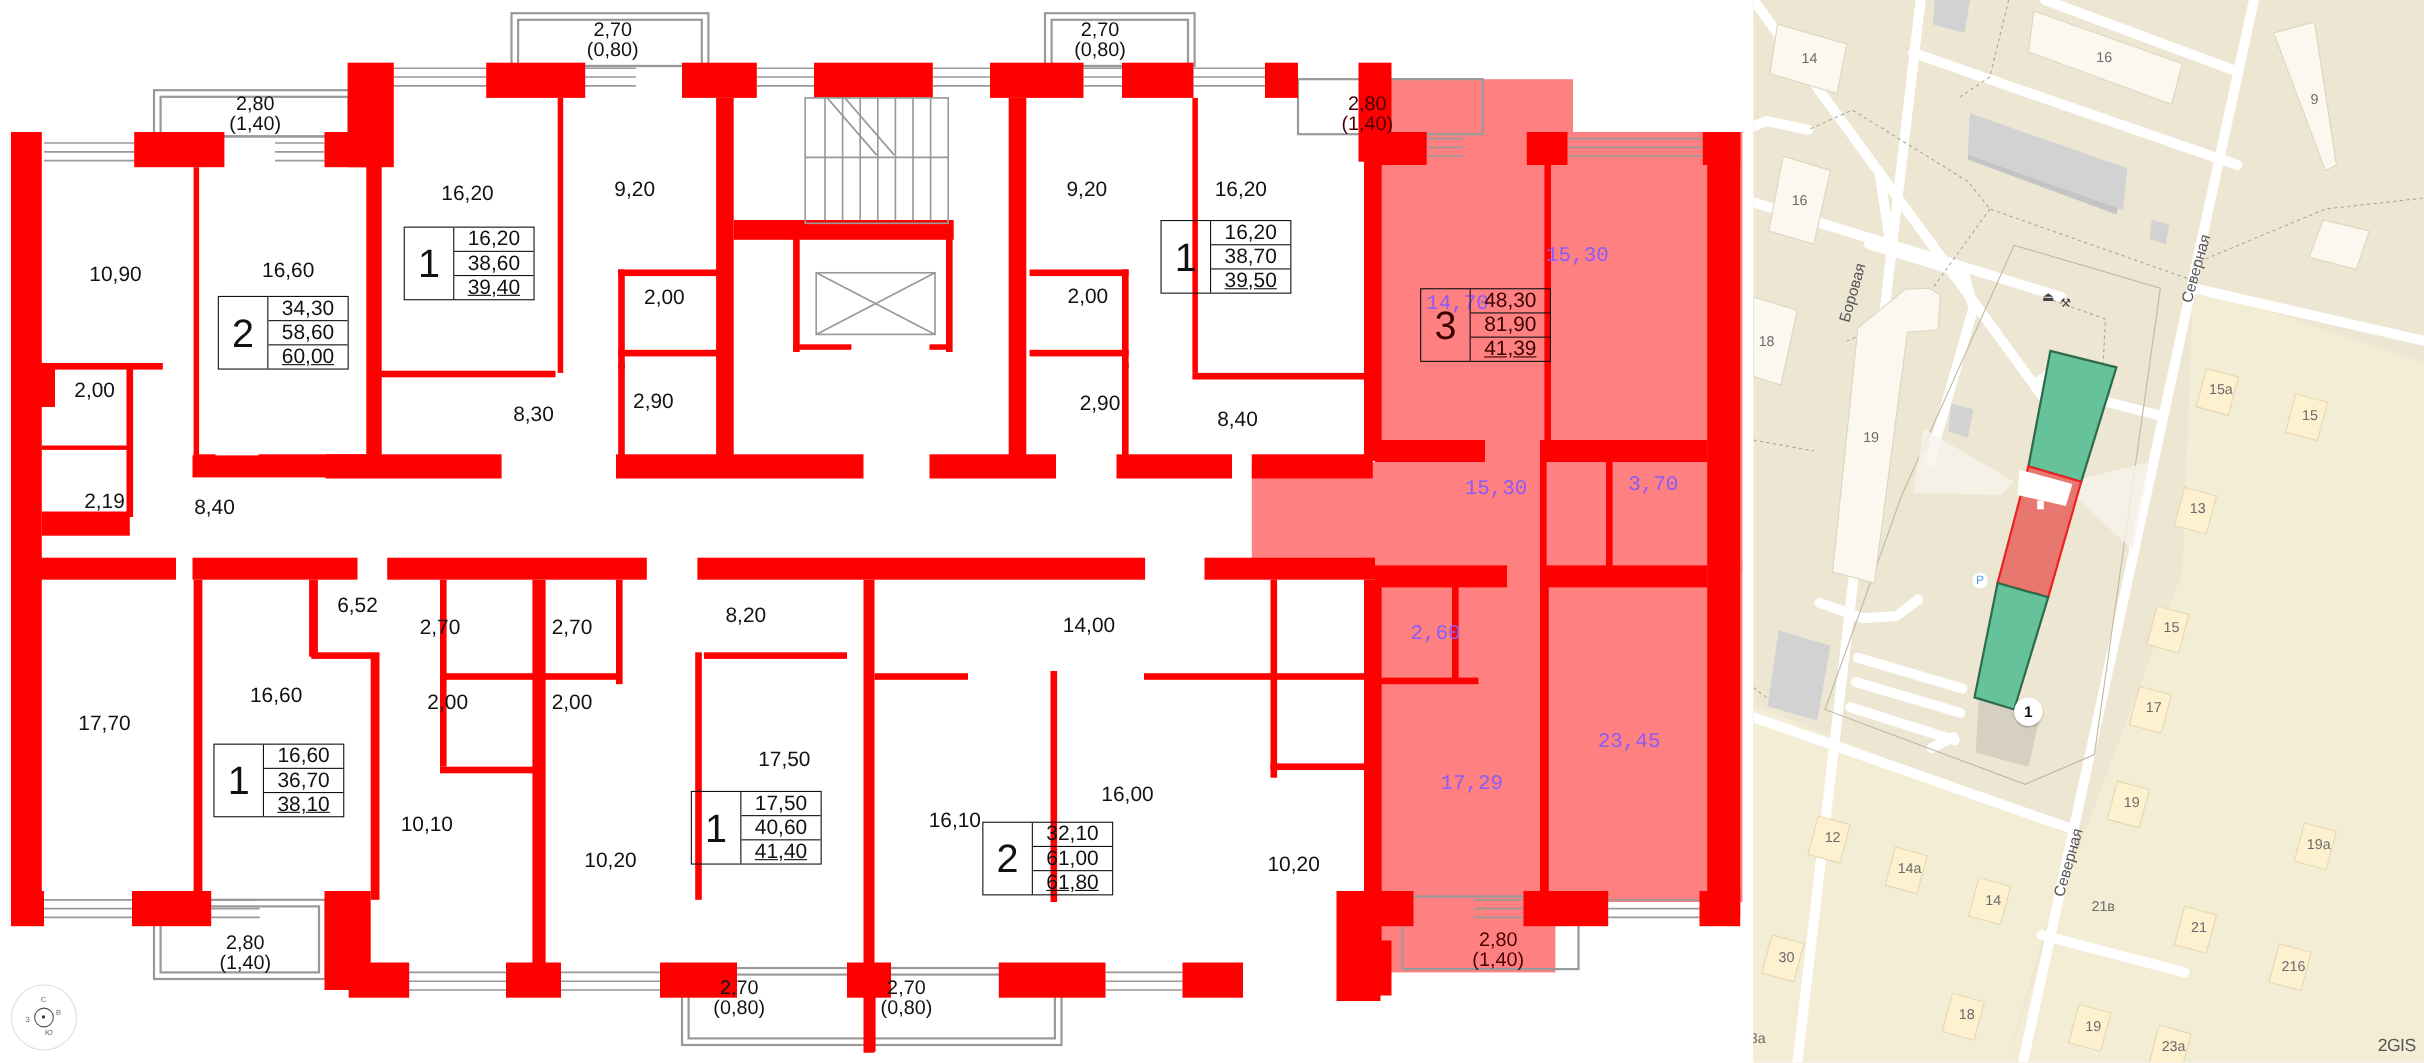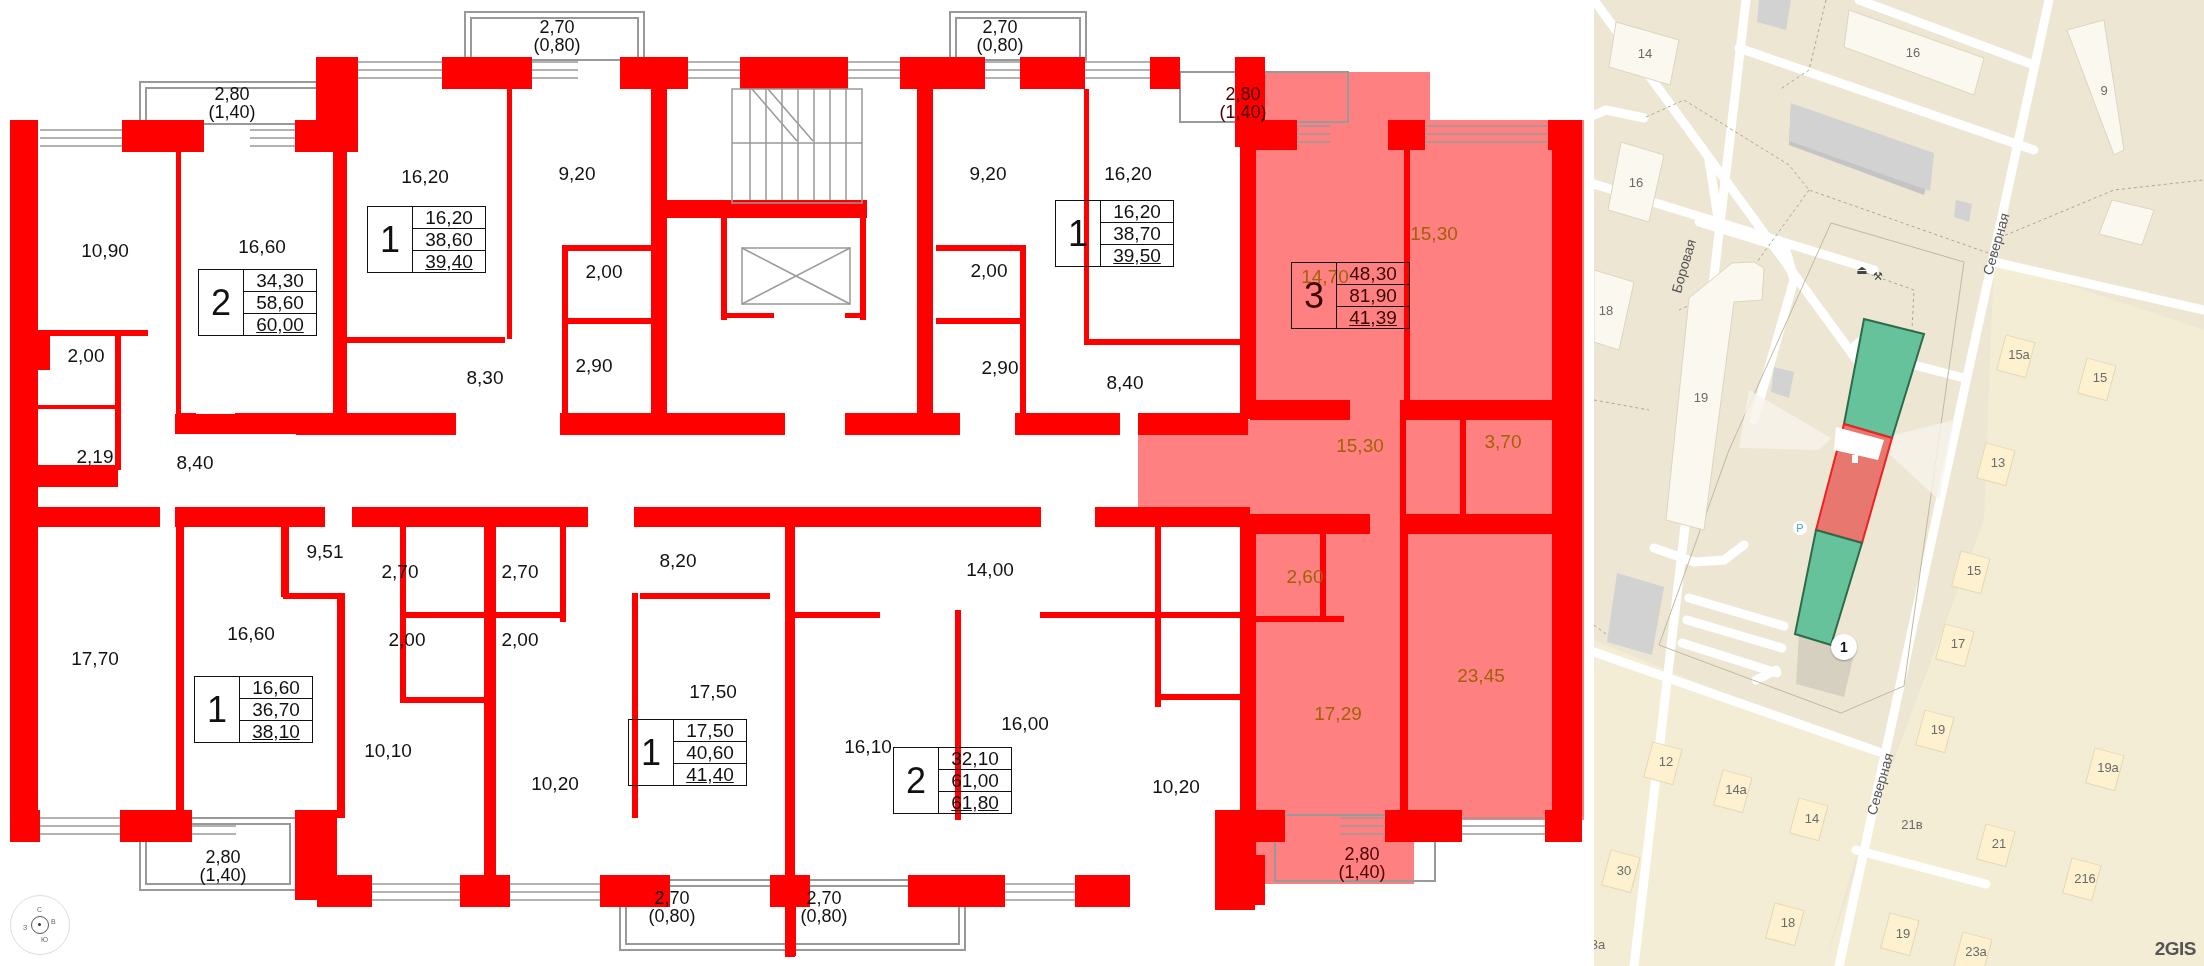--- a/index.html
+++ b/index.html
@@ -1,37 +1,37 @@
 <!DOCTYPE html>
 <html><head>
 <meta charset="utf-8">
 <style>
   html,body{margin:0;padding:0;background:#fff;}
   body{width:2204px;height:966px;position:relative;overflow:hidden;font-family:"Liberation Sans",sans-serif;}
   #plan{position:absolute;left:0;top:0;width:1594px;height:966px;background:#fff;}
   #plan svg{position:absolute;left:0;top:0;}
   .lbl{position:absolute;font-size:19px;color:#111;transform:translate(-50%,-50%);white-space:nowrap;line-height:1;}
-  .lbl.sel{color:#a16207;}
+  .lbl.sel{color:#8b5cf6;font-family:Liberation Mono, monospace;}
   .bal{position:absolute;font-size:18px;color:#111;transform:translate(-50%,-50%);text-align:center;line-height:18px;}
   .bal.sel{color:#4a0000;}
   .apt{position:absolute;display:flex;border:1.5px solid #111;background:transparent;}
   .apt .rooms{width:44px;display:flex;align-items:center;justify-content:center;font-size:36px;color:#111;border-right:1.5px solid #111;}
   .apt .areas{display:flex;flex-direction:column;}
   .apt .areas span{height:21px;width:72px;text-align:center;font-size:19px;line-height:21px;border-bottom:1.5px solid #111;color:#111;}
   .apt .areas span:last-child{border-bottom:none;text-decoration:underline;}
   .apt.sel .rooms,.apt.sel .areas span{color:#3a0000;}
   #compass{position:absolute;left:10px;top:895px;width:58px;height:58px;border-radius:50%;border:1px solid #ddd;}
   #compass .inner{position:absolute;left:20px;top:20px;width:16px;height:16px;border-radius:50%;border:1.5px solid #555;}
   #compass .dot{position:absolute;left:27px;top:27px;width:3px;height:3px;background:#333;border-radius:50%;}
   #compass .d{position:absolute;font-size:7px;color:#666;}
   #map{position:absolute;left:1594px;top:0;width:610px;height:966px;background:#ede6d2;overflow:hidden;}
   #map svg{position:absolute;left:0;top:0;}
   .mlbl{position:absolute;font-size:13px;color:#6b6b6b;transform:translate(-50%,-50%);white-space:nowrap;}
   .street{position:absolute;font-size:14px;color:#555;white-space:nowrap;transform-origin:center;}
-  #logo{position:absolute;right:8px;bottom:6px;font-size:19px;font-weight:bold;color:#555;letter-spacing:-0.5px;}
+  #logo{position:absolute;right:8px;bottom:6px;font-size:16px;font-weight:normal;color:#555;letter-spacing:-0.5px;}
   #marker{position:absolute;width:26px;height:26px;border-radius:50%;background:#fff;box-shadow:0 1px 2px rgba(0,0,0,.3);font-size:14px;font-weight:bold;display:flex;align-items:center;justify-content:center;color:#111;}
 </style>
 </head>
 <body>
 
 <div id="plan">
   <svg width="1594" height="966" viewBox="0 0 1594 966">
 
     <g fill="#ff8080">
       <rect x="1250" y="72" width="180" height="52"></rect>
@@ -249,21 +249,21 @@
     <span class="lbl" style="left:577px;top:173px">9,20</span>
     <span class="lbl" style="left:604px;top:271px">2,00</span>
     <span class="lbl" style="left:485px;top:377px">8,30</span>
     <span class="lbl" style="left:594px;top:365px">2,90</span>
     <span class="lbl" style="left:988px;top:173px">9,20</span>
     <span class="lbl" style="left:1128px;top:173px">16,20</span>
     <span class="lbl" style="left:989px;top:270px">2,00</span>
     <span class="lbl" style="left:1000px;top:367px">2,90</span>
     <span class="lbl" style="left:1125px;top:382px">8,40</span>
     <span class="lbl" style="left:95px;top:658px">17,70</span>
-    <span class="lbl" style="left:325px;top:551px">9,51</span>
+    <span class="lbl" style="left:325px;top:551px">6,52</span>
     <span class="lbl" style="left:251px;top:633px">16,60</span>
     <span class="lbl" style="left:400px;top:571px">2,70</span>
     <span class="lbl" style="left:520px;top:571px">2,70</span>
     <span class="lbl" style="left:407px;top:639px">2,00</span>
     <span class="lbl" style="left:520px;top:639px">2,00</span>
     <span class="lbl" style="left:678px;top:560px">8,20</span>
     <span class="lbl" style="left:990px;top:569px">14,00</span>
     <span class="lbl" style="left:388px;top:750px">10,10</span>
     <span class="lbl" style="left:555px;top:783px">10,20</span>
     <span class="lbl" style="left:713px;top:691px">17,50</span>

